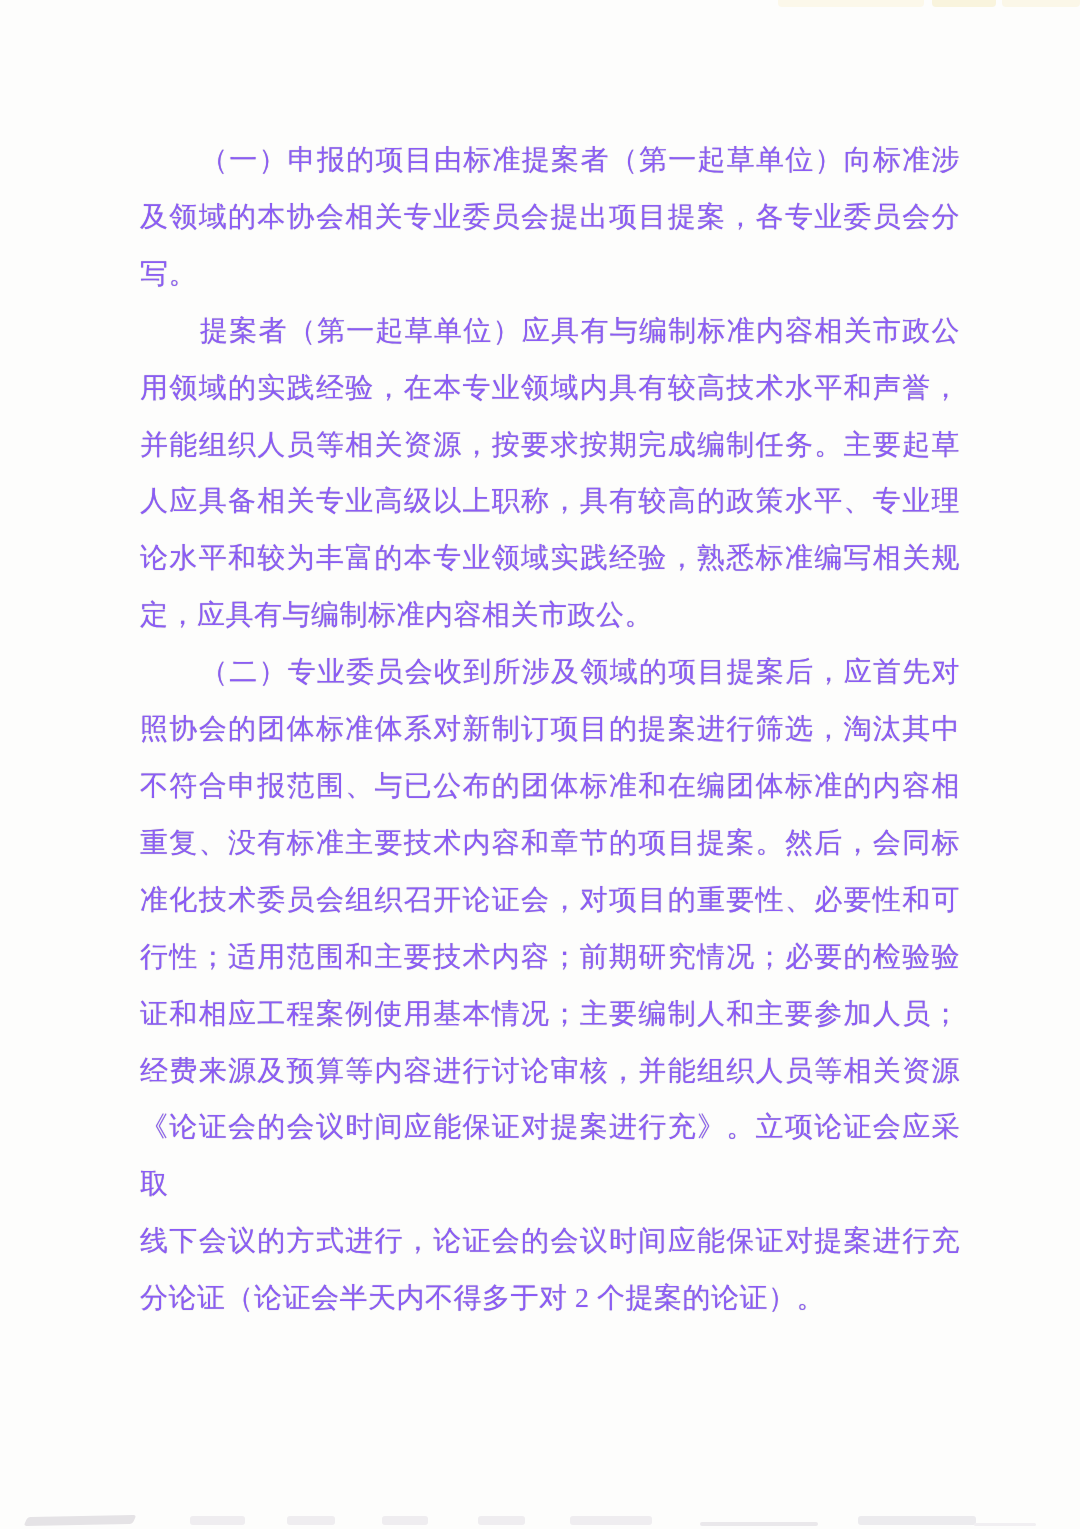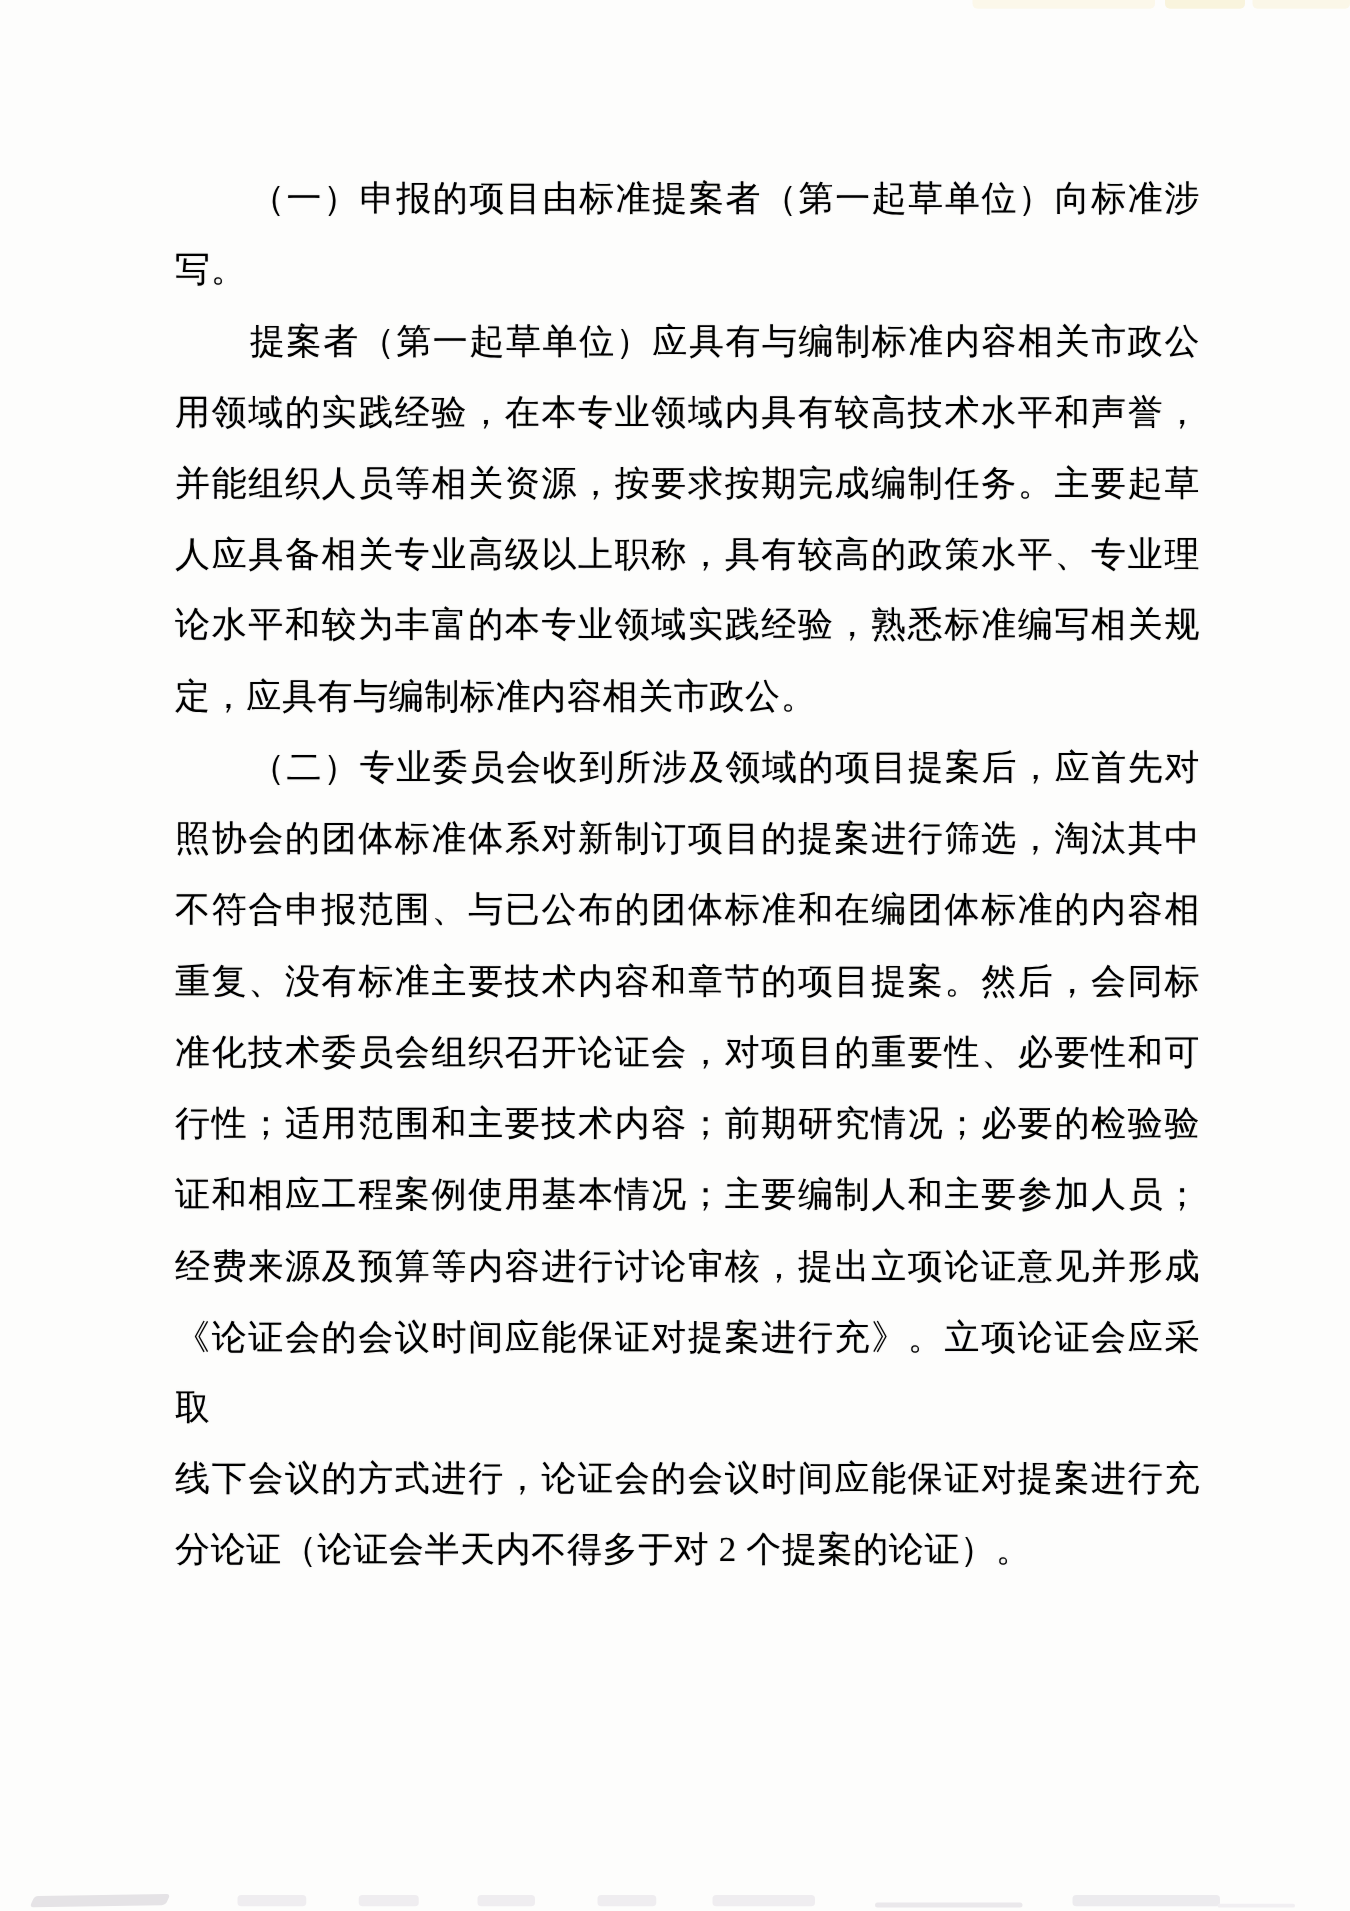--- a/index.html
+++ b/index.html
@@ -15,21 +15,21 @@
     overflow: hidden;
     font-family: "Liberation Serif", "DejaVu Serif", serif;
   }
   .text-block {
     position: absolute;
     left: 140px;
     top: 132px;
     width: 820px;
     font-size: 28px;
     line-height: 56.9px;
-    color: #000000;
+    color: #8b5cf6;
     text-shadow: 0 0 1px rgba(45,45,45,0.38);
     letter-spacing: 0.5px;
   }
   .text-line {
     text-align: justify;
     text-align-last: justify;
     text-justify: inter-ideograph;
     white-space: normal;
   }
   .text-line.para-first {
@@ -71,35 +71,36 @@
 <body>
 
 <div class="page">
 
   <div class="top-strip s1"></div>
   <div class="top-strip s2"></div>
   <div class="top-strip s3"></div>
 
   <div class="text-block">
       <div class="text-line para-first">（一）申报的项目由标准提案者（第一起草单位）向标准涉</div>
+      <div class="text-line">及领域的本协会相关专业委员会提出项目提案，各专业委员会分</div>
       <div class="text-line para-last">写。</div>
       <div class="text-line para-first">提案者（第一起草单位）应具有与编制标准内容相关市政公</div>
       <div class="text-line">用领域的实践经验，在本专业领域内具有较高技术水平和声誉，</div>
       <div class="text-line">并能组织人员等相关资源，按要求按期完成编制任务。主要起草</div>
       <div class="text-line">人应具备相关专业高级以上职称，具有较高的政策水平、专业理</div>
       <div class="text-line">论水平和较为丰富的本专业领域实践经验，熟悉标准编写相关规</div>
       <div class="text-line para-last">定，应具有与编制标准内容相关市政公。</div>
       <div class="text-line para-first">（二）专业委员会收到所涉及领域的项目提案后，应首先对</div>
       <div class="text-line">照协会的团体标准体系对新制订项目的提案进行筛选，淘汰其中</div>
       <div class="text-line">不符合申报范围、与已公布的团体标准和在编团体标准的内容相</div>
       <div class="text-line">重复、没有标准主要技术内容和章节的项目提案。然后，会同标</div>
       <div class="text-line">准化技术委员会组织召开论证会，对项目的重要性、必要性和可</div>
       <div class="text-line">行性；适用范围和主要技术内容；前期研究情况；必要的检验验</div>
       <div class="text-line">证和相应工程案例使用基本情况；主要编制人和主要参加人员；</div>
-      <div class="text-line">经费来源及预算等内容进行讨论审核，提出立项论证意见并形成</div>
+      <div class="text-line">经费来源及预算等内容进行讨论审核，并能组织人员等相关资源</div>
       <div class="text-line">《论证会的会议时间应能保证对提案进行充》。立项论证会应采取</div>
       <div class="text-line">线下会议的方式进行，论证会的会议时间应能保证对提案进行充</div>
       <div class="text-line para-last">分论证（论证会半天内不得多于对 2 个提案的论证）。</div>
     </div>
 
   <div class="smudge m1"></div>
   <div class="smudge m2"></div>
   <div class="smudge m3"></div>
   <div class="smudge m4"></div>
   <div class="smudge m5"></div>

